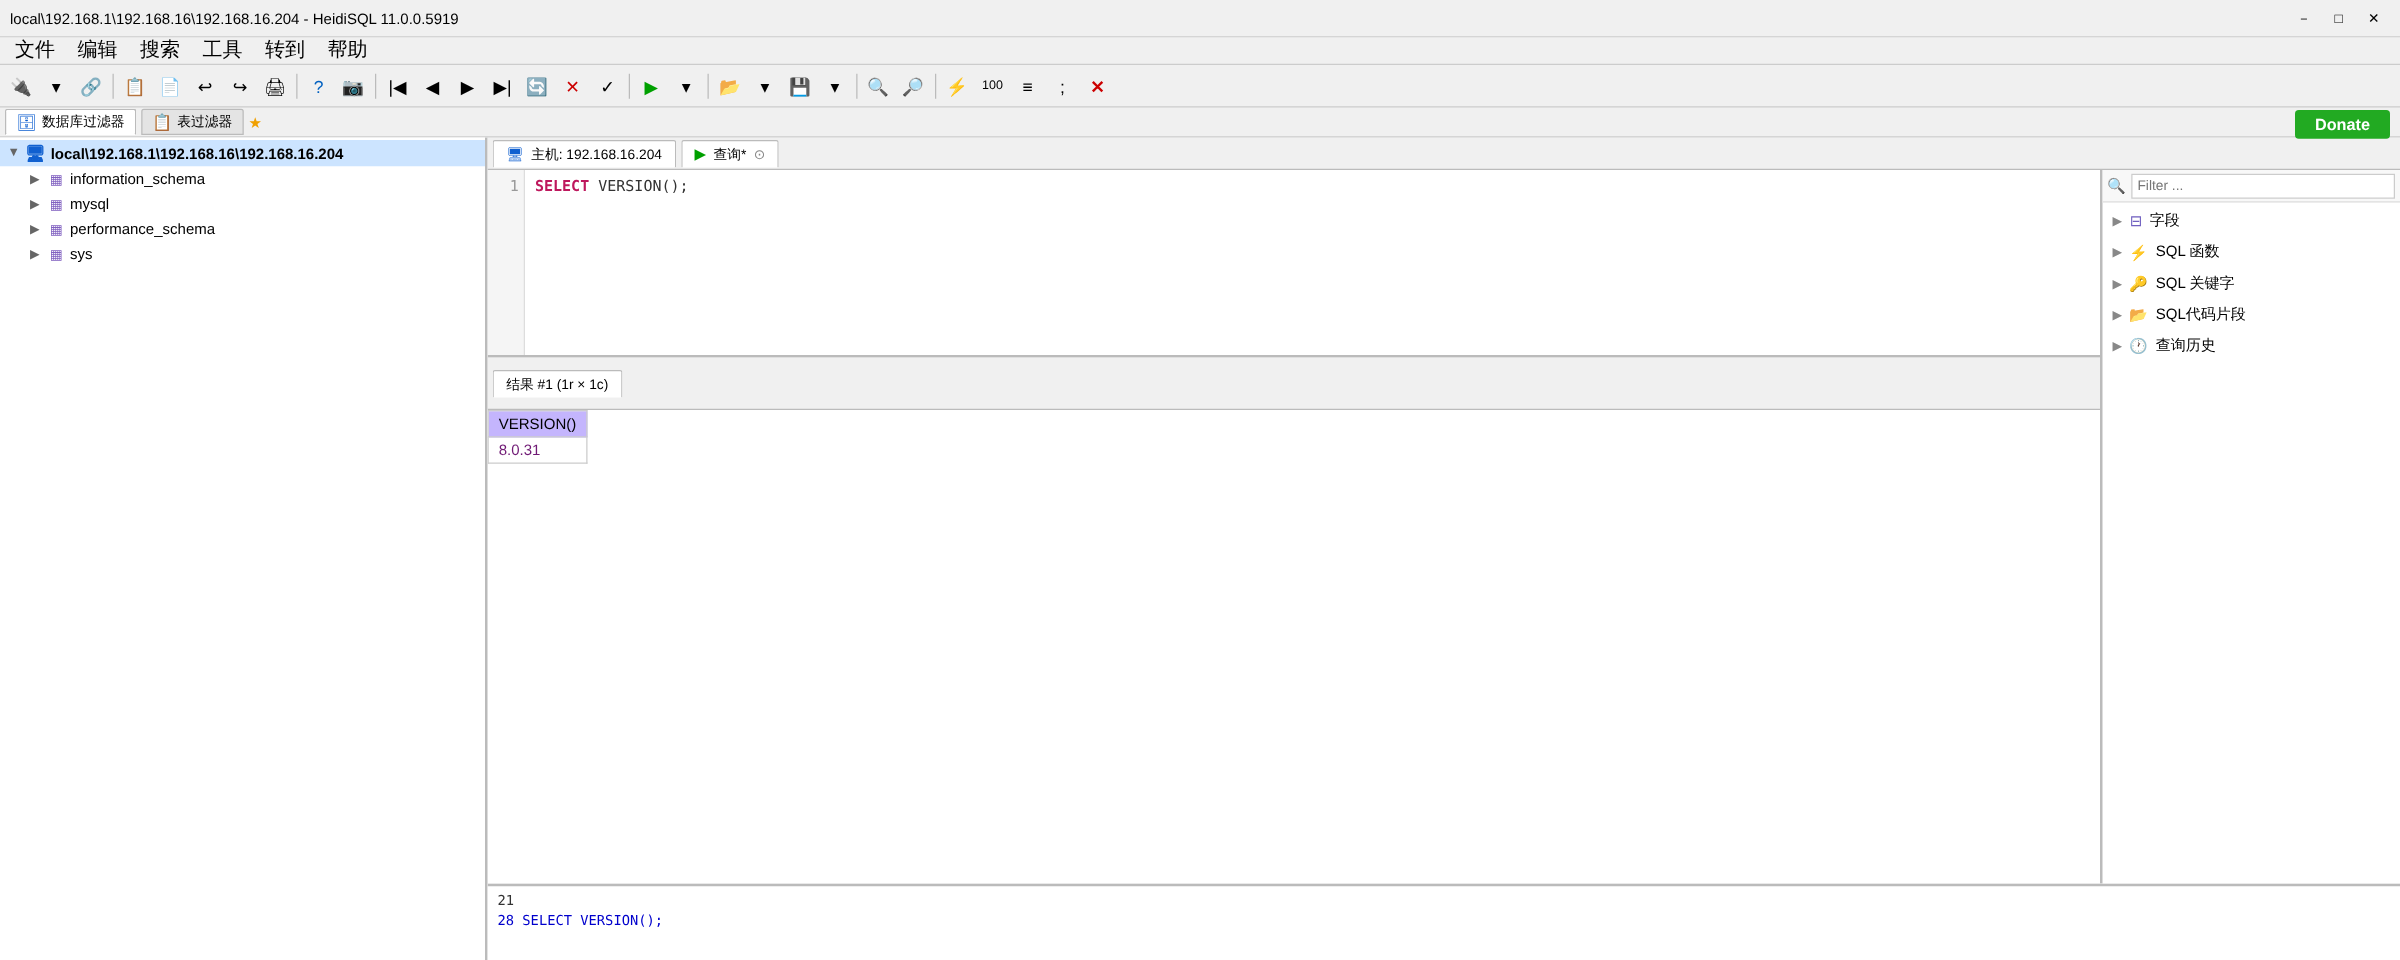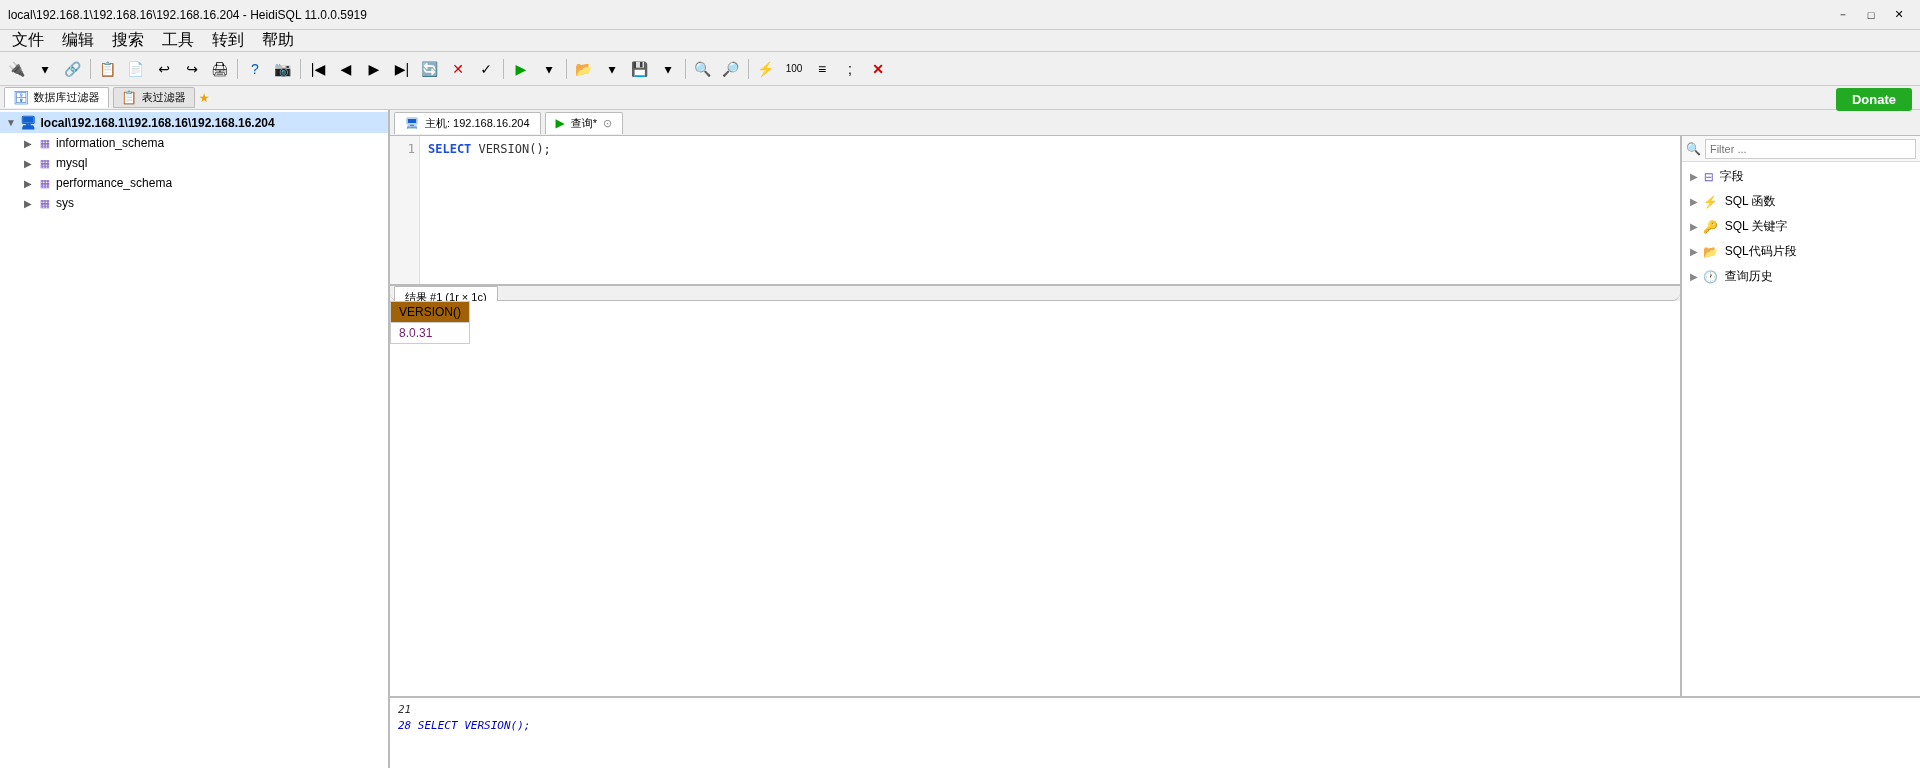--- a/index.html
+++ b/index.html
@@ -207,37 +207,36 @@
     }
     .line-num { padding: 0 4px; line-height: 18px; }
     #sql-content {
       flex: 1;
       padding: 4px 8px;
       font-family: Consolas, monospace;
       font-size: 12px;
       line-height: 18px;
       color: #333;
     }
-    .sql-keyword { color: #1d4ed8; font-weight: bold; }
+    .sql-keyword { color: #be185d; font-weight: bold; }
 
     
     #results-area {
       flex: 1;
       display: flex;
       flex-direction: column;
       overflow: hidden;
     }
     #result-tabs {
-      height: 15px;
+      height: 42px;
       background: #f0f0f0;
       display: flex;
-      align-items: flex-start;
+      align-items: center;
       padding: 0 4px;
       border-bottom: 1px solid #bbb;
-      border-radius: 10px;
     }
     .rtab {
       padding: 3px 10px;
       background: #e0e8ff;
       border: 1px solid #bbb;
       border-bottom: none;
       cursor: pointer;
       font-size: 11px;
       border-radius: 2px 2px 0 0;
     }
@@ -245,21 +244,21 @@
     #result-table-area {
       flex: 1;
       overflow: auto;
       background: #fff;
     }
     table.result-table {
       border-collapse: collapse;
       font-size: 12px;
     }
     table.result-table th {
-      background: #a16207;
+      background: #c4b5fd;
       border: 1px solid #ccc;
       padding: 3px 8px;
       text-align: left;
       font-weight: normal;
     }
     table.result-table td {
       border: 1px solid #ccc;
       padding: 3px 8px;
       color: #701a75;
     }
@@ -298,29 +297,28 @@
     .snippet-item {
       display: flex; align-items: center; gap: 6px;
       padding: 4px 8px;
       cursor: pointer;
       font-size: 12px;
     }
     .snippet-arrow { font-size: 10px; color: #888; }
 
     
     #status-log {
-      height: 72px;
+      height: 61px;
       background: #fff;
       border-top: 2px solid #bbb;
       padding: 4px 8px;
       font-family: Consolas, monospace;
       font-size: 11px;
       color: #333;
       overflow: hidden;
-      font-style: italic;
     }
     .log-line { line-height: 16px; }
     .log-line.cmd { color: #0000cc; }
     .log-line.info { color: #555; }
 
     
     ::-webkit-scrollbar { width: 12px; height: 12px; }
     ::-webkit-scrollbar-track { background: #f0f0f0; }
     ::-webkit-scrollbar-thumb { background: #bbb; border: 2px solid #f0f0f0; }
   </style>

